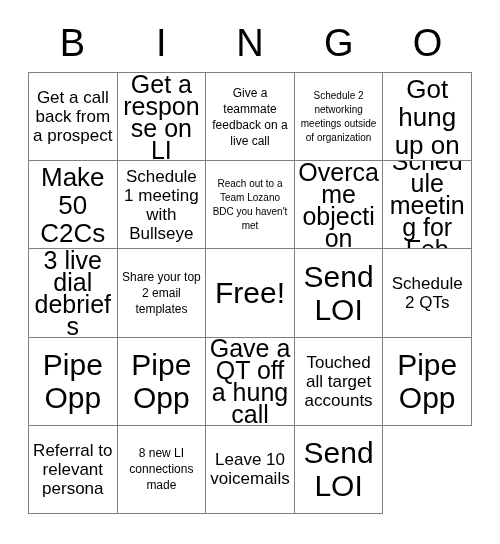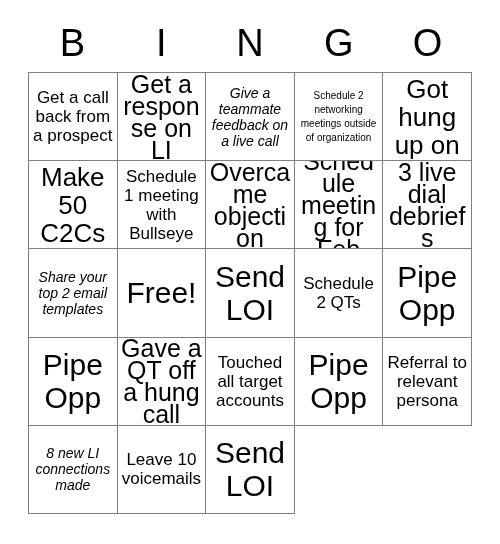--- a/index.html
+++ b/index.html
@@ -83,21 +83,21 @@
     font-family: "Liberation Sans", sans-serif;
     word-wrap: break-word;
     hyphens: none;
   }
 
   
   .sz-xxl .cell-text { font-size: 30px; line-height: 33px; }
   .sz-xl  .cell-text { font-size: 26px; line-height: 28px; }
   .sz-lg  .cell-text { font-size: 25px; line-height: 22px; }
   .sz-md  .cell-text { font-size: 17px; line-height: 19px; }
-  .sz-sm  .cell-text { font-size: 14px; line-height: 16px; font-style: italic; }
+  .sz-sm  .cell-text { font-size: 12px; line-height: 16px; }
   .sz-xs  .cell-text { font-size: 10px; line-height: 14px; }
 </style>
 </head>
 <body>
 
 <div id="card">
 
   <div id="bingo-header">
     <div class="header-letter">B</div>
     <div class="header-letter">I</div>
@@ -120,20 +120,23 @@
         <span class="cell-text">Schedule 2 networking meetings outside of organization</span>
       </div>
       <div class="bingo-cell sz-xl">
         <span class="cell-text">Got hung up on</span>
       </div>
       <div class="bingo-cell sz-xl">
         <span class="cell-text">Make 50 C2Cs</span>
       </div>
       <div class="bingo-cell sz-md">
         <span class="cell-text">Schedule 1 meeting with Bullseye</span>
+      </div>
+      <div class="bingo-cell sz-xs">
+        <span class="cell-text">Reach out to a Team Lozano BDC you haven't met</span>
       </div>
       <div class="bingo-cell sz-lg">
         <span class="cell-text">Overcame objection</span>
       </div>
       <div class="bingo-cell sz-lg">
         <span class="cell-text">Schedule meeting for Feb</span>
       </div>
       <div class="bingo-cell sz-lg">
         <span class="cell-text">3 live dial debriefs</span>
       </div>

